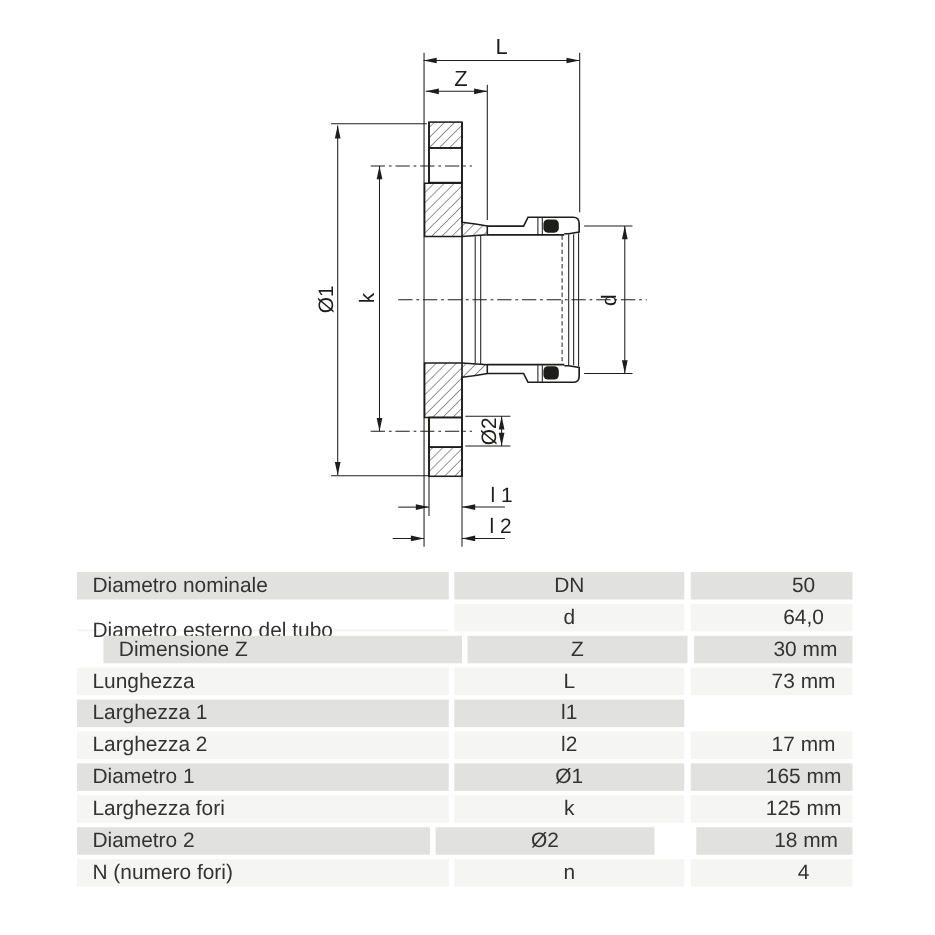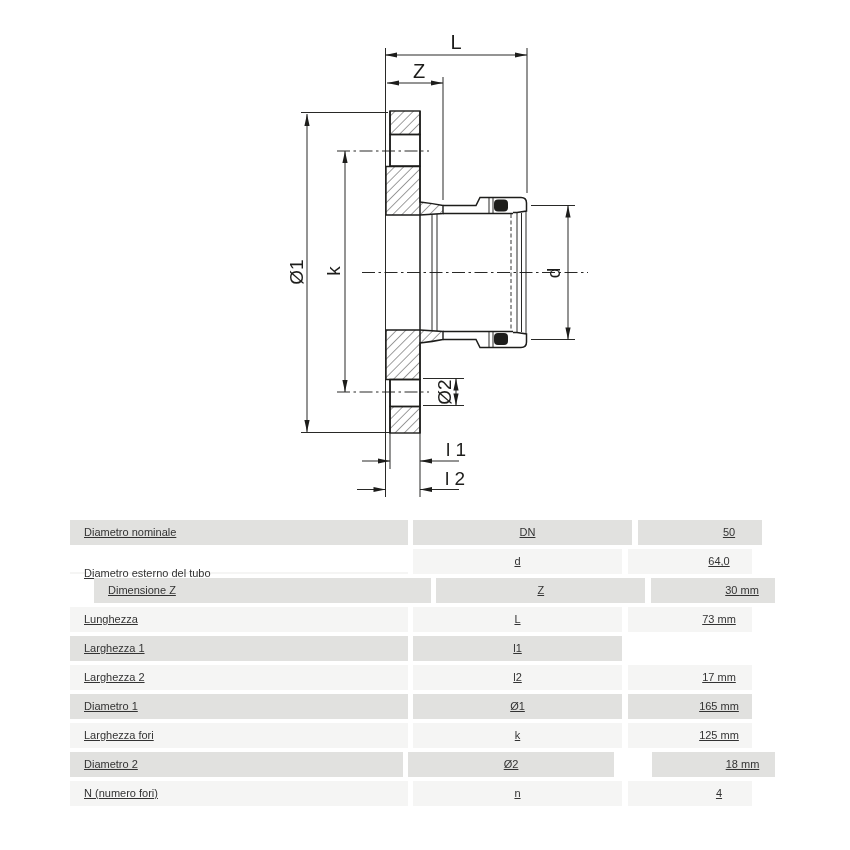--- a/index.html
+++ b/index.html
@@ -24,23 +24,23 @@
   .dashes{stroke:var(--ink);stroke-width:0.9;fill:none;stroke-dasharray:4 2.5;}
   .arrow{fill:var(--ink);stroke:none;}
   .hatchline{stroke:var(--ink);stroke-width:0.85;}
   .seal{fill:var(--ink);stroke:none;}
 
   #spec-table{position:absolute;left:70px;top:520px;width:705px;}
   .trow{display:flex;height:25px;margin-bottom:4px;}
   .trow .c1{width:338px;margin-right:5px;display:flex;align-items:center;
             padding-left:14px;box-sizing:border-box;}
   .trow .c2{width:209px;margin-right:6px;display:flex;align-items:center;justify-content:center;}
-  .trow .c3{width:124px;display:flex;align-items:center;justify-content:center;
+  .trow .c3{width:147px;display:flex;align-items:center;justify-content:center;
             padding-left:58px;box-sizing:border-box;}
-  .trow div{font-size:11px;color:var(--table-text);line-height:25px;white-space:nowrap;text-decoration:underline;}
+  .trow div{font-size:19px;color:var(--table-text);line-height:25px;white-space:nowrap;}
 </style>
 </head>
 <body>
 
 <svg id="drawing" width="850" height="515" viewBox="0 0 850 515" aria-hidden="true">
   <defs>
     <pattern id="hatch" patternUnits="userSpaceOnUse" width="6.5" height="6.5" patternTransform="rotate(45)">
       <line class="hatchline" x1="0" y1="0" x2="0" y2="6.5"></line>
     </pattern>
   </defs>
@@ -164,21 +164,21 @@
     <line class="thin" x1="420" y1="489.5" x2="459" y2="489.5"></line>
     <path class="arrow" d="M385.5,489.5 L373.5,486.9 L373.5,492.1 Z"></path>
     <path class="arrow" d="M420,489.5 L432,486.9 L432,492.1 Z"></path>
     <text class="dimtext-sm" x="455" y="484.5" text-anchor="middle">l 2</text>
   </g>
 </svg>
 
 <div id="spec-table">
     <div class="trow">
     <div class="c1" style="background: var(--row-shaded);">Diametro nominale</div>
-    <div class="c2" style="background: var(--row-shaded); padding-left: 10px;">DN</div>
+    <div class="c2" style="background: var(--row-shaded);">DN</div>
     <div class="c3" style="background: var(--row-shaded);">50</div>
   </div>
     <div class="trow">
     <div class="c1" style="background: var(--row-plain); margin-top: 23px;">Diametro esterno del tubo</div>
     <div class="c2" style="background: var(--row-plain);">d</div>
     <div class="c3" style="background: var(--row-plain);">64,0</div>
   </div>
     <div class="trow">
     <div class="c1" style="background: var(--row-shaded); margin-left: 24px;">Dimensione Z</div>
     <div class="c2" style="background: var(--row-shaded);">Z</div>

